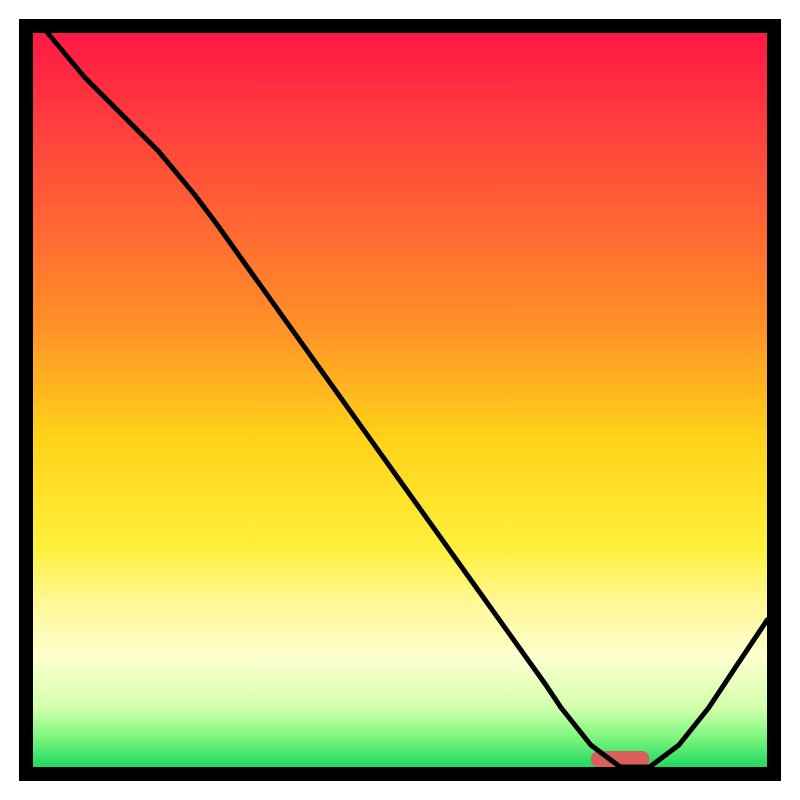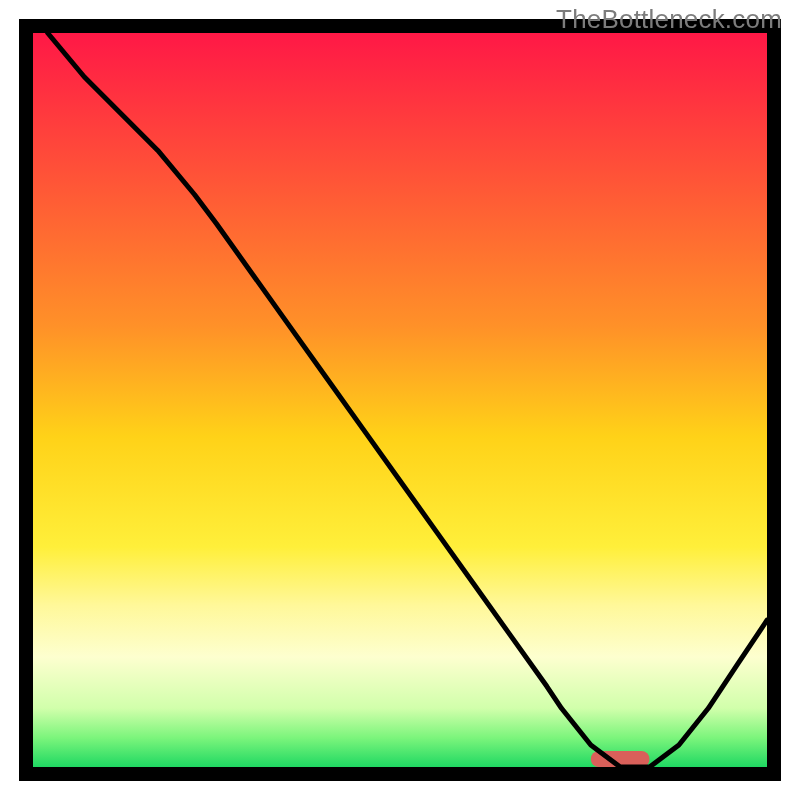--- a/index.html
+++ b/index.html
@@ -29,21 +29,20 @@
   svg.chart {
     position: absolute;
     left: 0;
     top: 0;
   }
 </style>
 </head>
 <body>
 
 <div class="chart-container">
-  <div class="watermark">TheBottleneck.com</div>
 
   <svg class="chart" width="800" height="800" viewBox="0 0 800 800">
     <defs>
       <linearGradient id="bgGrad" x1="0" y1="0" x2="0" y2="1">
           <stop offset="0%" stop-color="#ff1846"></stop>
           <stop offset="40%" stop-color="#ff9128"></stop>
           <stop offset="55%" stop-color="#ffd218"></stop>
           <stop offset="70%" stop-color="#ffef3a"></stop>
           <stop offset="78%" stop-color="#fff89a"></stop>
           <stop offset="85%" stop-color="#fdffcf"></stop>

